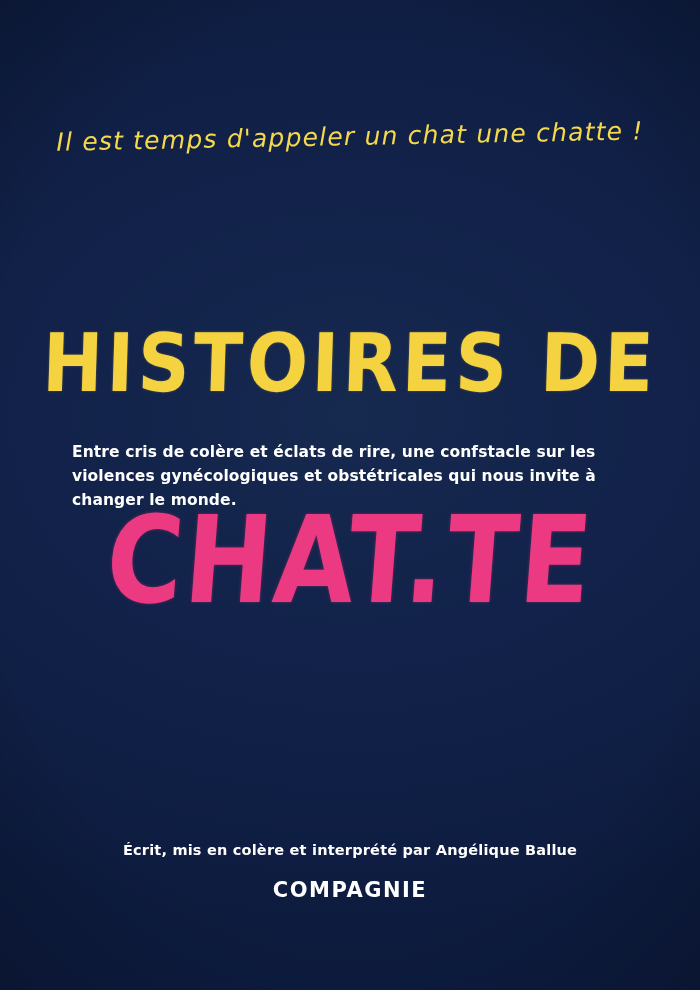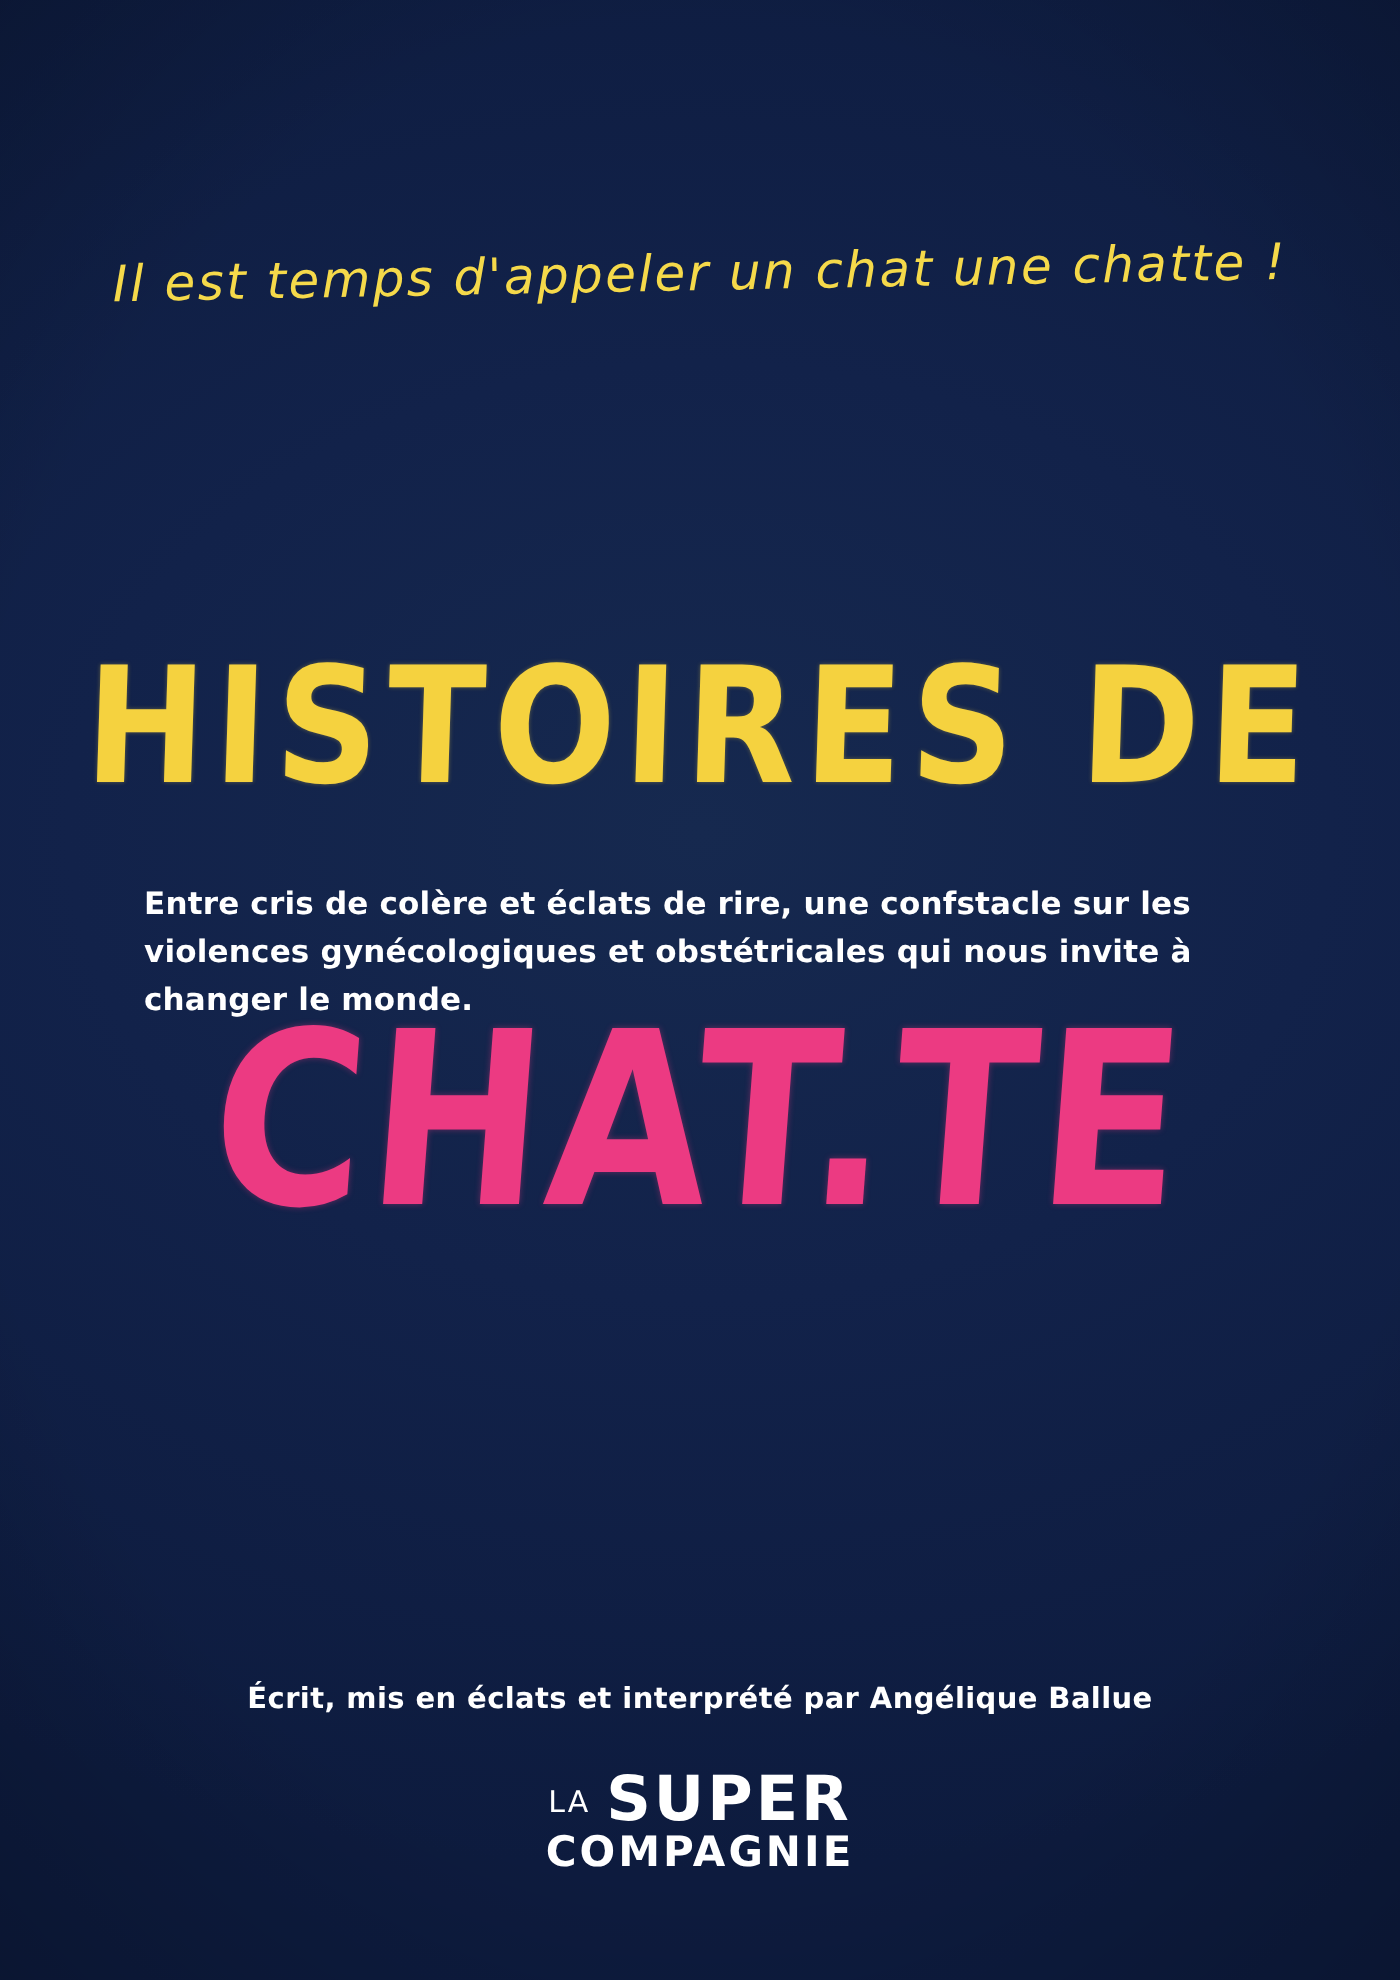--- a/index.html
+++ b/index.html
@@ -155,23 +155,19 @@
   <div class="tagline">Il est temps d'appeler un chat une chatte !</div>
 
   <div class="title-block">
     <div class="title-main">HISTOIRES  DE</div>
   </div>
 
   <div class="synopsis">Entre cris de colère et éclats de rire, une confstacle sur les violences gynécologiques et obstétricales qui nous invite à  changer le monde.</div>
 
   <div class="title-second">CHAT.TE</div>
 
-  <div class="credits">Écrit, mis en éclats et interprété par Angélique Ballue</div>
+  <div class="credits">Écrit, mis en colère et interprété par Angélique Ballue</div>
 
   <div class="logo">
-    <div class="logo-line1">
-      <span class="logo-la">LA</span>
-      <span class="logo-super">SUPER</span>
-    </div>
     <div class="logo-line2">COMPAGNIE</div>
   </div>
 
 </div>
 
 </body></html>

